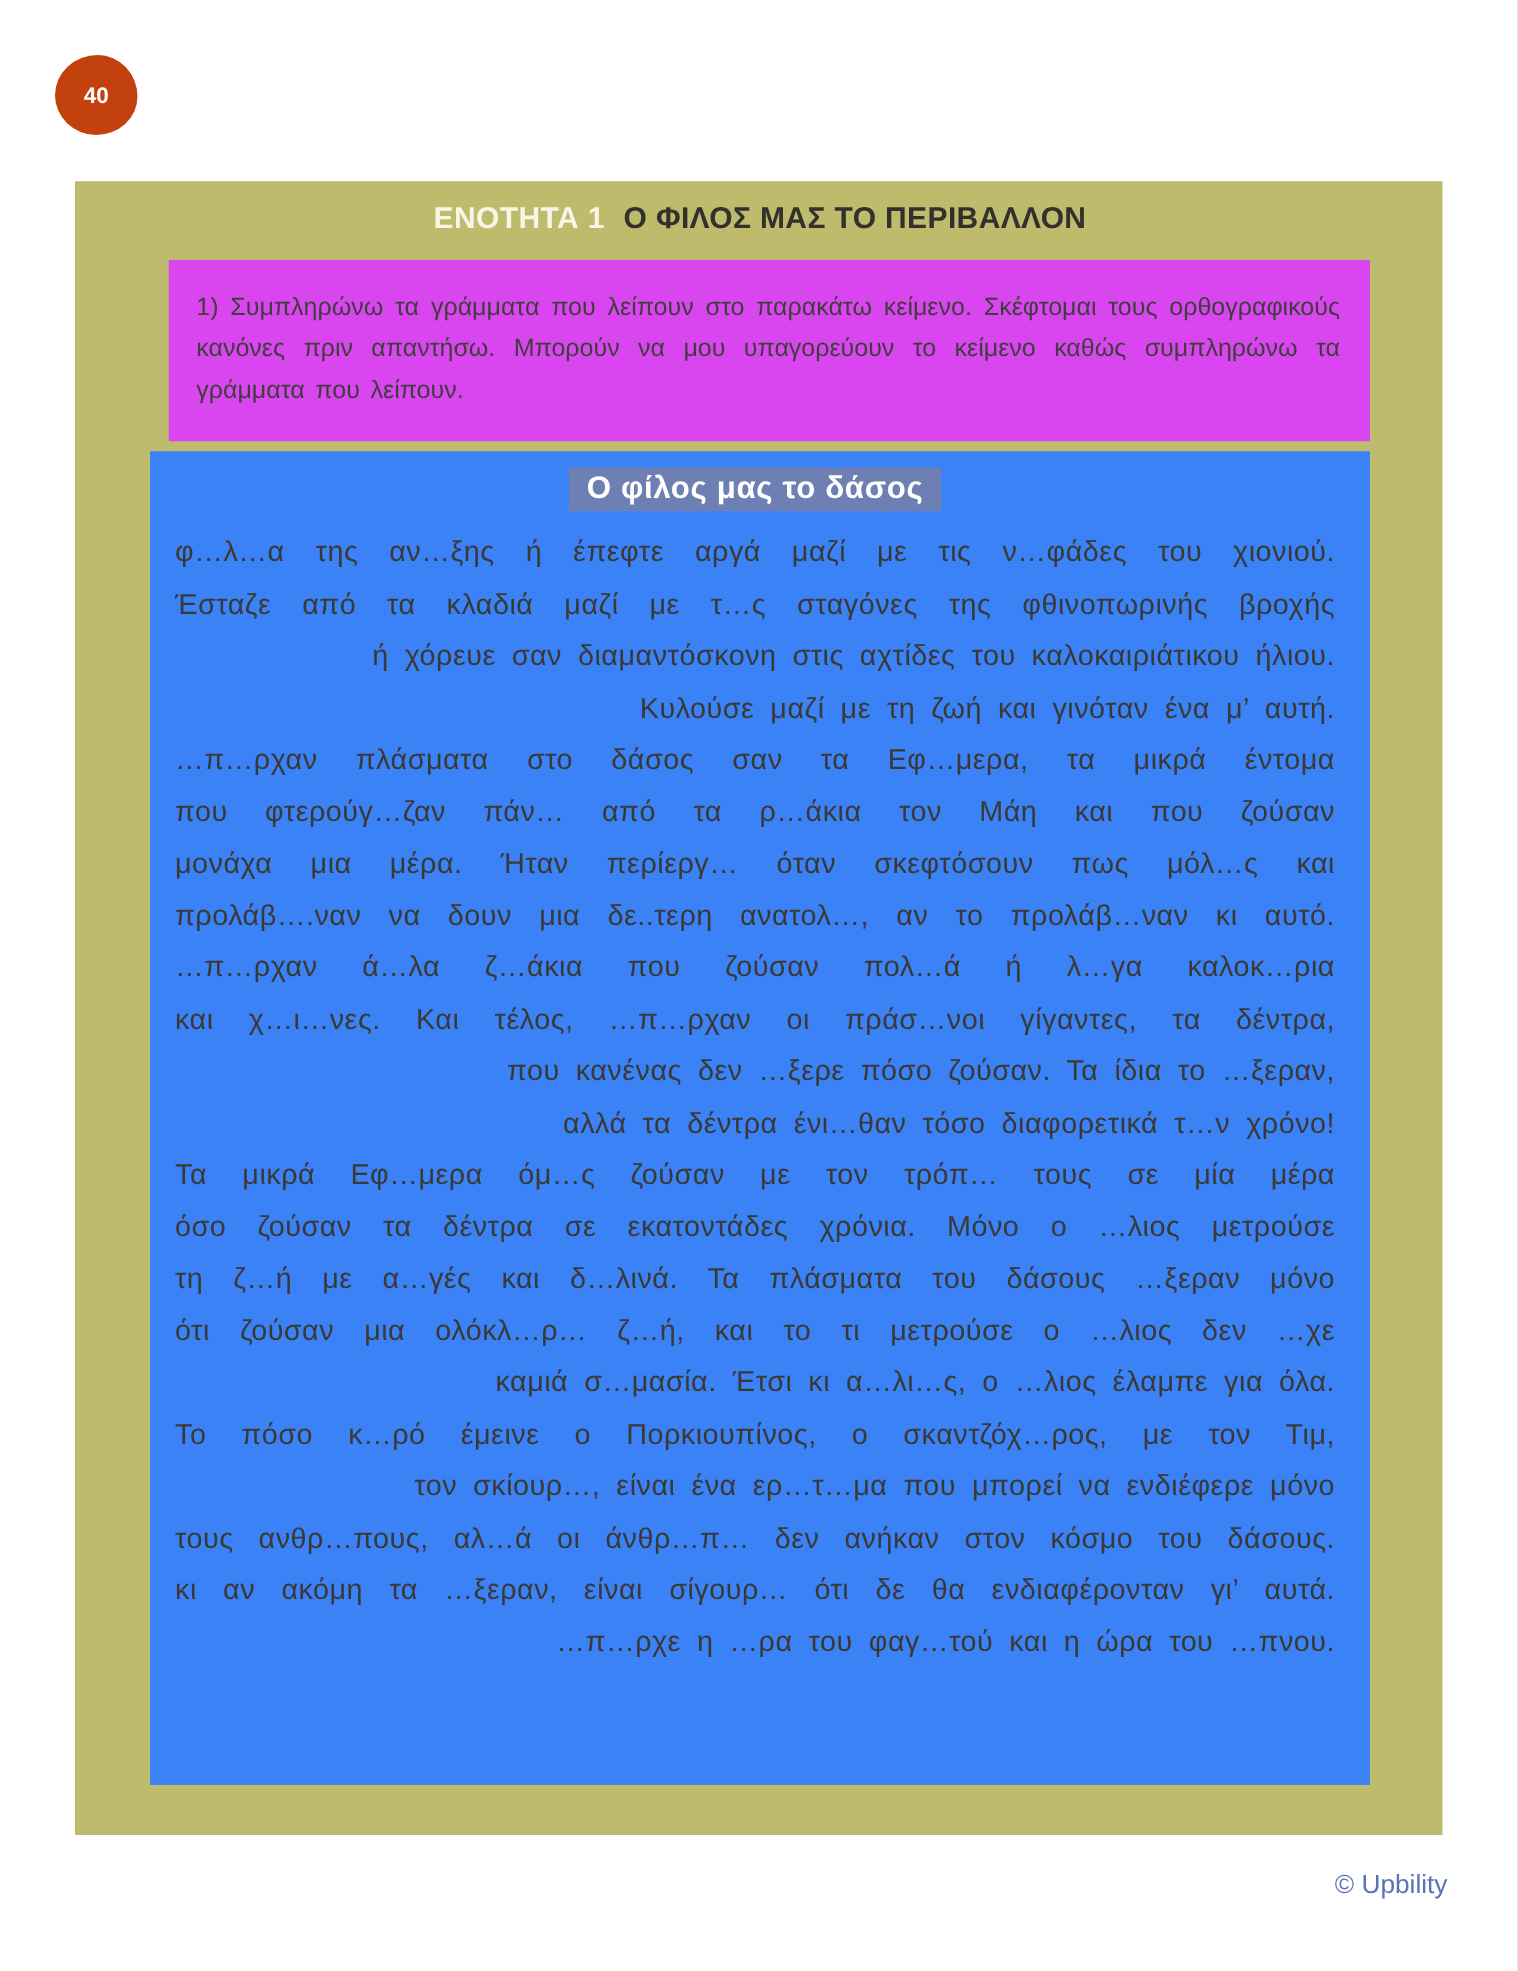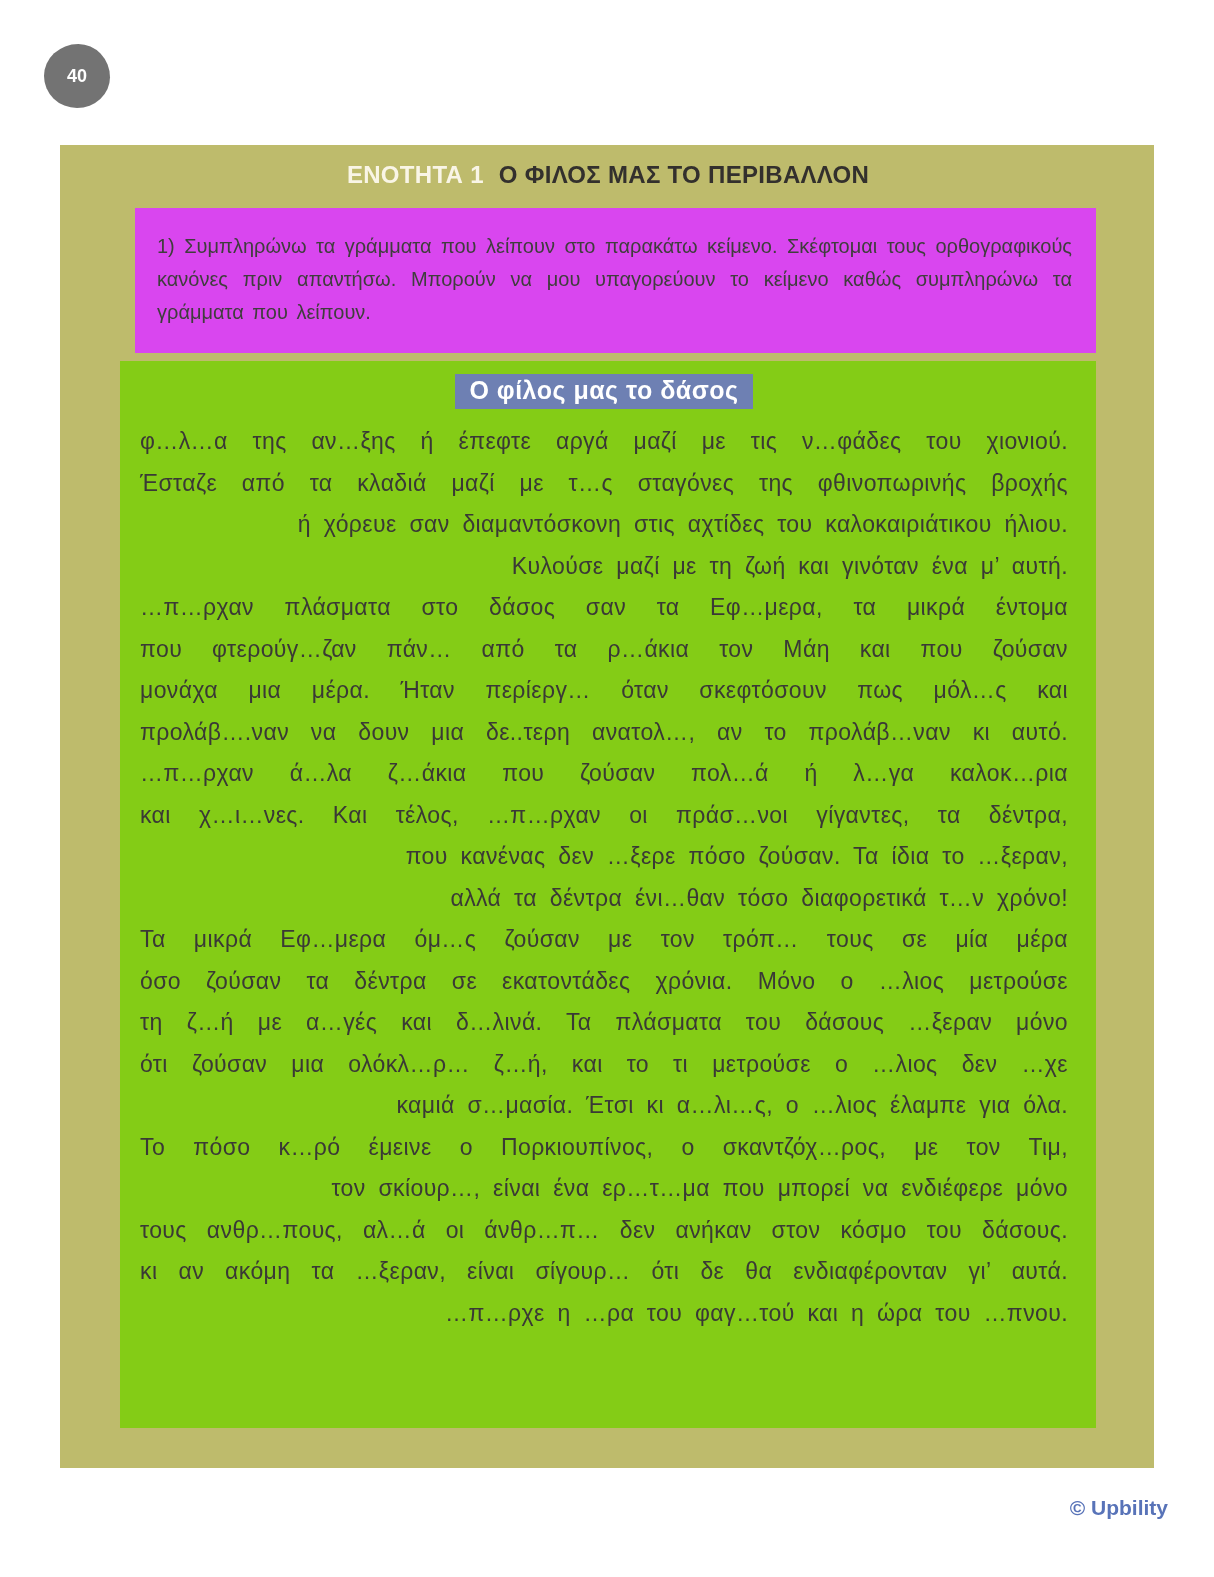--- a/index.html
+++ b/index.html
@@ -10,21 +10,21 @@
     background: #ffffff;
     font-family: "Liberation Sans", sans-serif;
     overflow: hidden;
   }
   .page-badge {
     position: absolute;
     left: 44px;
     top: 44px;
     width: 66px;
     height: 64px;
-    background: #737373;
+    background: #c2410c;
     border-radius: 52% 48% 50% 50% / 50% 52% 48% 50%;
     display: flex;
     align-items: center;
     justify-content: center;
     color: #ffffff;
     font-size: 18px;
     font-weight: bold;
   }
   .olive-panel {
     position: absolute;
@@ -57,21 +57,21 @@
   .instruction-box p {
     margin: 0;
     color: #3f3e3c;
     font-size: 20px;
     line-height: 33px;
     text-align: justify;
     word-spacing: 3px;
   }
   .story-box {
     margin-top: 8px;
-    background: #84cc16;
+    background: #3b82f6;
     box-sizing: border-box;
     padding: 13px 28px 16px 20px;
     min-height: 1067px;
   }
   .story-title-wrap { text-align: center; margin-bottom: 12px; }
   .story-title {
     display: inline-block;
     background: #6e80b3;
     color: #ffffff;
     font-size: 25px;
@@ -86,25 +86,25 @@
     letter-spacing: 0.4px;
     word-spacing: 6px;
   }
   .story-text .line { text-align: right; }
   .story-text .line.j {
     text-align: justify;
     text-align-last: justify;
   }
   .footer {
     position: absolute;
-    right: 46px;
+    right: 56px;
     top: 1496px;
     color: #5873b8;
     font-size: 21px;
-    font-weight: bold;
+    font-weight: normal;
   }
 </style>
 </head>
 <body>
 
 <div class="page">
 
   <div class="page-badge">
     <span>40</span>
   </div>

